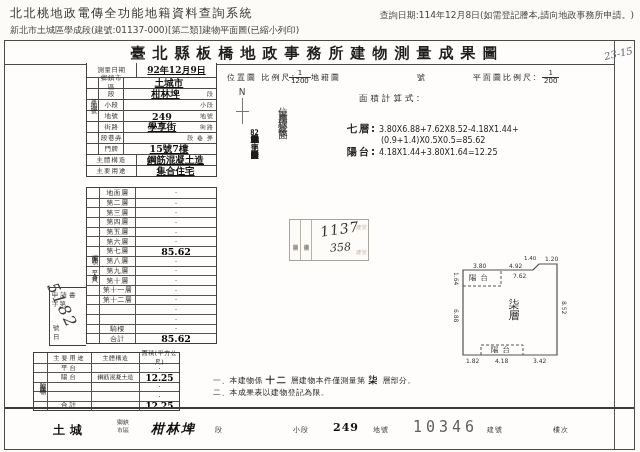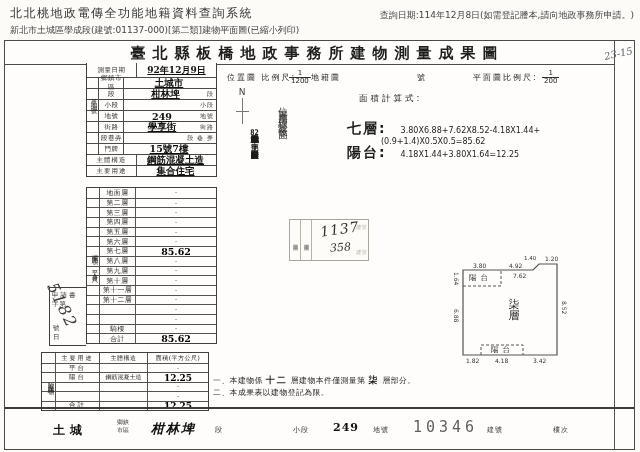--- a/index.html
+++ b/index.html
@@ -28,21 +28,21 @@
   .frac .num{display:block;border-bottom:1px solid #333;padding:0 4px;}
   .frac .den{display:block;padding:0 2px;}
   .compass{position:absolute;left:228px;top:46px;width:18px;text-align:center;font-size:9px;color:#444;}
   .compass .stem{width:1px;height:26px;background:#777;margin:1px auto 0;position:relative;}
   .compass .stem::after{content:"";position:absolute;top:13px;left:-6px;width:13px;height:1px;background:#777;}
 
   
   .tbl{position:absolute;background:#fefdfb;border:1px solid #3f3f3d;box-sizing:border-box;}
   .tableA{left:81px;top:22px;width:131px;border-top:none;}
   .tableB{left:81px;top:146px;width:131px;}
-  .tableC{left:36px;top:311px;width:168px;}
+  .tableC{left:28px;top:311px;width:147px;}
 
   .rowA{display:flex;align-items:center;height:11px;border-top:1px solid #4a4a48;font-size:6.5px;box-sizing:border-box;}
   .rowA.first{height:14px;border-top:none;}
   .rowA .lab{width:37px;padding-left:13px;text-align:center;border-right:1px solid #4a4a48;height:100%;display:flex;align-items:center;justify-content:center;box-sizing:border-box;letter-spacing:0.5px;color:#2a2a28;}
   .rowA.wide .lab{width:50px;padding-left:0;letter-spacing:1px;}
   .rowA .val{flex:1;text-align:center;font-family:"DejaVu Serif",serif;font-weight:bold;font-size:9.5px;color:#111;white-space:nowrap;text-decoration:underline;}
   .rowA.first .val{font-size:9px;}
   .rowA .suf{font-size:6px;color:#333;padding-right:2px;letter-spacing:1px;white-space:nowrap;}
   .stripA1{position:absolute;left:0;top:14px;width:12px;height:44px;border-right:1px solid #4a4a48;writing-mode:vertical-rl;text-orientation:upright;font-size:6.5px;letter-spacing:3px;text-align:center;color:#2a2a28;box-sizing:border-box;}
   .stripA2{position:absolute;left:0;top:58px;width:12px;height:33px;border-right:1px solid #4a4a48;box-sizing:border-box;}
@@ -81,21 +81,21 @@
   .stamp .smain{flex:1;position:relative;}
   .hw{font-style:italic;font-family:"DejaVu Serif",serif;color:#33312e;position:absolute;}
   .hw1{left:8px;top:1px;font-size:14px;transform:rotate(-8deg);letter-spacing:1px;}
   .hw2{left:18px;top:21px;font-size:11px;transform:rotate(-4deg);}
   .sfaint{position:absolute;right:1px;font-size:5.5px;color:#cbbfb4;}
   .sf1{top:4px;} .sf2{bottom:4px;}
 
   
   .fcalc-label{position:absolute;left:354px;top:52px;font-size:8.5px;letter-spacing:3px;color:#222;}
   .fcalc{position:absolute;left:342px;top:82px;font-size:8px;line-height:11px;color:#1c1c1a;}
-  .fcalc .fl{font-weight:bold;font-size:14px;letter-spacing:2px;margin-right:14px;}
+  .fcalc .fl{font-weight:bold;font-size:10px;letter-spacing:2px;margin-right:2px;}
   .fcalc .ind{padding-left:34px;}
 
   
   .plan{position:absolute;left:448px;top:212px;width:126px;height:114px;}
   .plan svg{position:absolute;left:0;top:0;}
   .dim{position:absolute;font-size:6px;color:#333;white-space:nowrap;}
   .dimv{writing-mode:vertical-rl;}
   .balc{position:absolute;font-size:7.5px;letter-spacing:4px;color:#222;}
   .florlab{position:absolute;left:52px;top:36px;writing-mode:vertical-rl;text-orientation:upright;font-size:11px;letter-spacing:12px;font-family:"DejaVu Serif",serif;color:#1a1a18;}
 

